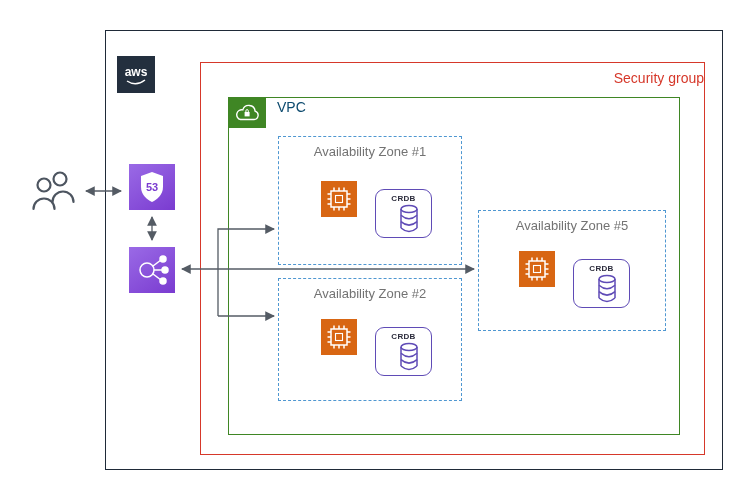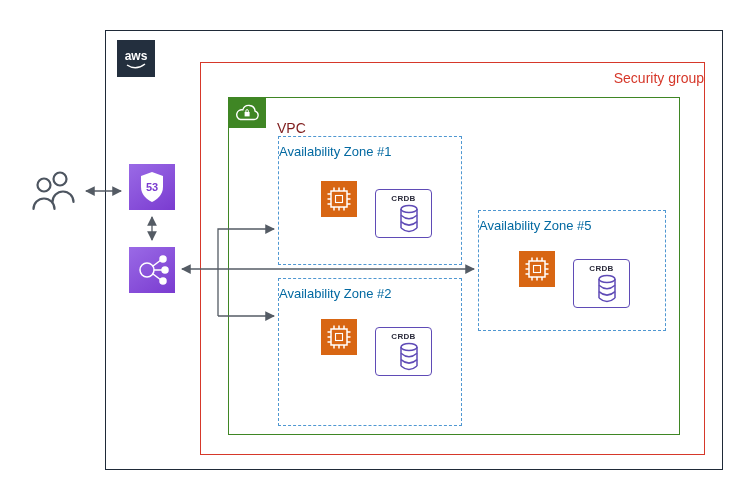--- a/index.html
+++ b/index.html
@@ -25,38 +25,38 @@
     width: 100%; text-align: right; left: 0; top: 7px;
     color: #d6382a; font-size: 14px;
   }
 
   .vpc-box { border: 1px solid #3f8624; }
   .vpc-icon {
     left: -1px; top: -1px; width: 38px; height: 31px;
     background: #3f8624;
     display: flex; align-items: center; justify-content: center;
   }
-  .vpc-label { left: 48px; top: 22px; color: #7f1d1d; font-size: 14px; }
+  .vpc-label { left: 48px; top: 1px; color: #0c4a6e; font-size: 14px; }
 
   .az-box { border: 1.5px dashed #4f97d1; }
   .az-label {
-    width: 100%; text-align: left; left: 0; top: 7px;
-    color: #0369a1; font-size: 13px;
+    width: 100%; text-align: center; left: 0; top: 7px;
+    color: #737373; font-size: 13px;
   }
 
   .ec2-icon {
     width: 36px; height: 36px; background: #d86613;
     display: flex; align-items: center; justify-content: center;
   }
 
   .crdb-box {
     width: 57px; height: 49px;
     background: #ffffff;
     border: 1.6px solid #5f4bb6;
-    border-radius: 4px;
+    border-radius: 9px;
   }
   .crdb-label {
     width: 100%; text-align: center; left: 0; top: 4px;
     font-size: 8px; font-weight: bold; color: #2b2b3b; letter-spacing: 0.3px;
   }
 
   .net-icon {
     width: 46px; height: 46px;
     background: linear-gradient(145deg, #9a6ae6 0%, #7a3bd0 100%);
     display: flex; align-items: flex-start; justify-content: center;
@@ -64,21 +64,21 @@
 
   svg { display: block; }
 </style>
 </head>
 <body>
 
 <div id="canvas">
 
   <div class="abs outer-box" style="left:105px; top:30px; width:618px; height:440px;"></div>
 
-  <div class="abs aws-logo" style="left:117px; top:40px; width:38px; height:37px;">
+  <div class="abs aws-logo" style="left:117px; top:56px; width:38px; height:37px;">
     <svg width="34" height="33" viewBox="0 0 34 33">
       <text x="17" y="18" text-anchor="middle" font-size="12" font-weight="bold" fill="#ffffff">aws</text>
       <path d="M8 23 Q17 29 26 22" stroke="#ffffff" stroke-width="1.4" fill="none"></path>
     </svg>
   </div>
 
   <div class="abs sg-box" style="left:200px; top:62px; width:505px; height:393px;">
     <div class="abs sg-label">Security group</div>
   </div>
 
@@ -111,21 +111,21 @@
           <ellipse cx="11" cy="5" rx="8" ry="3.6"></ellipse>
           <path d="M3 5 V24 M19 5 V24"></path>
           <path d="M3 24 Q11 31 19 24"></path>
           <path d="M3 11.3 Q11 18.3 19 11.3"></path>
           <path d="M3 17.6 Q11 24.6 19 17.6"></path>
         </g>
       </svg>
     </div>
   </div>
 
-  <div class="abs az-box" style="left:278px; top:278px; width:184px; height:148px;">
+  <div class="abs az-box" style="left:278px; top:278px; width:184px; height:123px;">
     <div class="abs az-label">Availability Zone #2</div>
     <div class="abs ec2-icon" style="left:42px; top:40px;">
       <svg width="36" height="36" viewBox="0 0 36 36">
         <g stroke="#ffffff" stroke-width="1.5" fill="none">
           <rect x="10" y="10" width="16" height="16"></rect>
           <path d="M13 6.5 V10 M18 6.5 V10 M23 6.5 V10 M13 26 V29.5 M18 26 V29.5 M23 26 V29.5 M6.5 13 H10 M6.5 18 H10 M6.5 23 H10 M26 13 H29.5 M26 18 H29.5 M26 23 H29.5"></path>
           <rect x="14.5" y="14.5" width="7" height="7" stroke-width="1.1"></rect>
         </g>
       </svg>
     </div>

